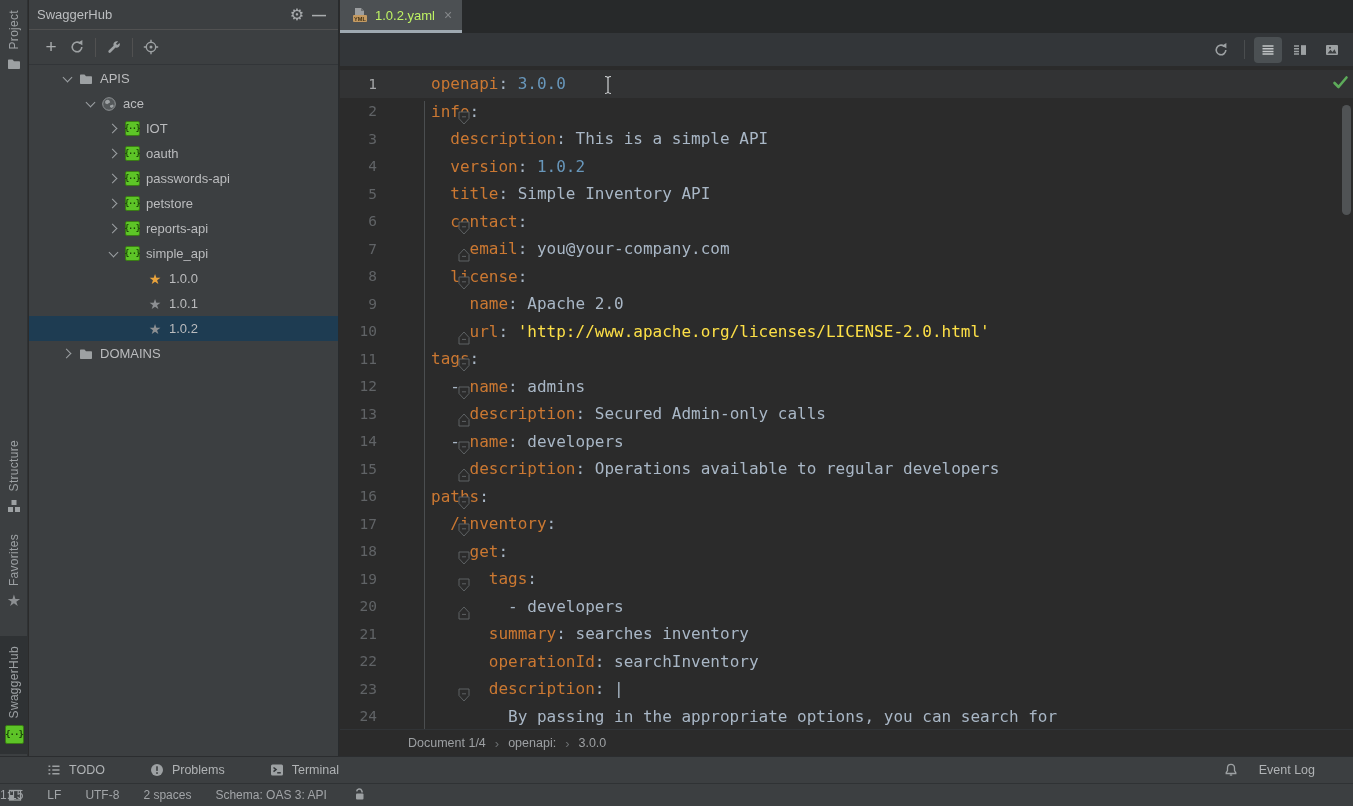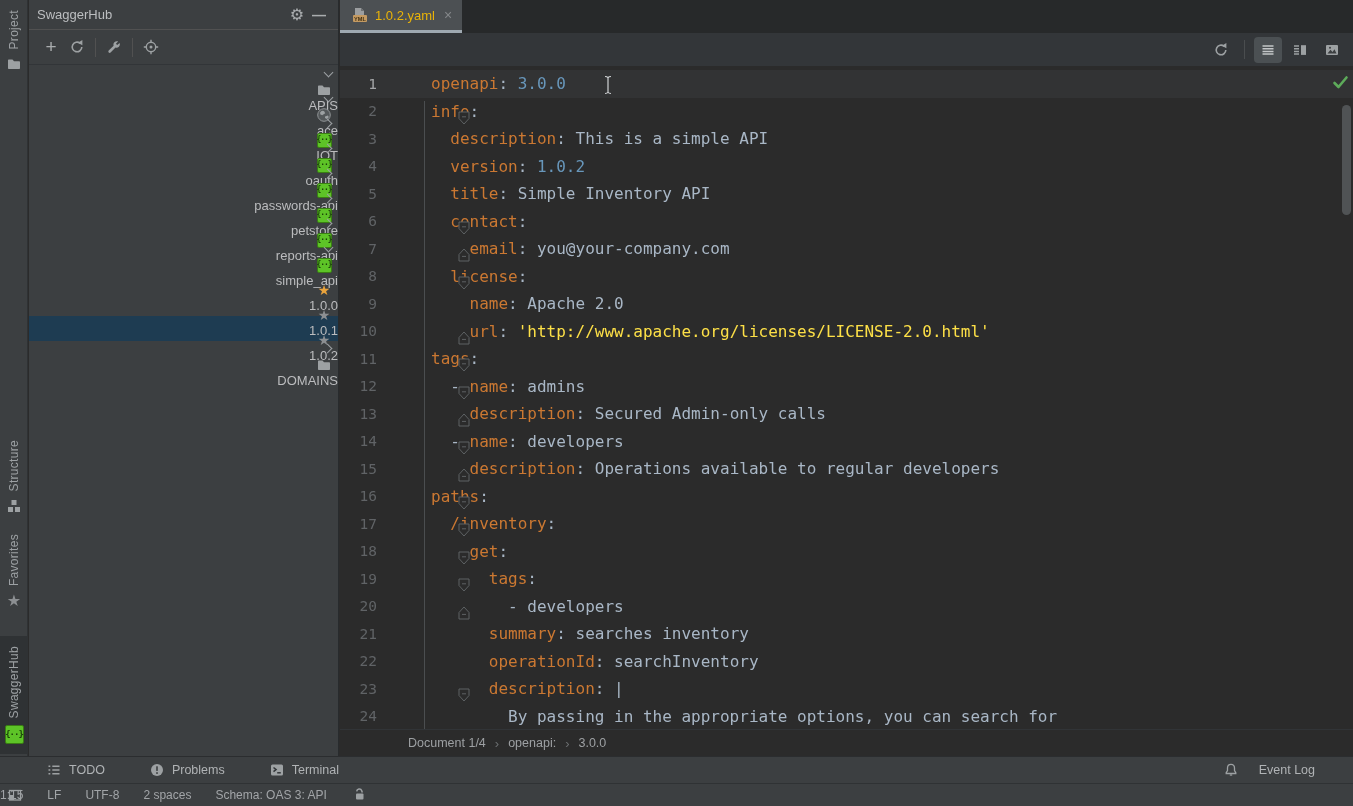--- a/index.html
+++ b/index.html
@@ -21,41 +21,41 @@
   .twtitle{font-size:13px;color:#bcbec0;flex:1;}
   .twheader .hbtn{width:22px;height:22px;display:flex;align-items:center;justify-content:center;cursor:pointer;color:#a9acae;}
   .twtoolbar{height:35px;display:flex;align-items:center;padding-left:9px;border-bottom:1px solid #323538;}
   .tbtn{width:26px;height:26px;display:flex;align-items:center;justify-content:center;cursor:pointer;border-radius:3px;}
   .tsep{width:1px;height:19px;background:#515151;margin:0 5px;}
   .plus-glyph{font-size:19px;color:#a9acae;line-height:1;margin-top:-2px;}
   .gear-glyph{font-size:16px;line-height:1;}
   .minim-glyph{font-size:14px;line-height:1;font-weight:bold;}
 
   .tree{position:absolute;left:0;top:66px;right:0;bottom:0;font-size:13px;color:#bbbcbe;overflow:hidden;}
-  .trow{height:25px;display:flex;align-items:flex-end;cursor:pointer;white-space:nowrap;flex-direction:column;}
+  .trow{height:25px;display:flex;align-items:center;cursor:pointer;white-space:nowrap;}
   .trow.selected{background:#1e3c52;}
   .chev{width:16px;height:16px;position:relative;flex:none;}
   .chev::before{content:"";position:absolute;width:6px;height:6px;border-right:1.6px solid #9da1a4;border-bottom:1.6px solid #9da1a4;}
   .chev.down::before{left:3px;top:3px;transform:rotate(45deg);}
   .chev.right::before{left:2px;top:4px;transform:rotate(-45deg);}
   .chev.none::before{display:none;}
   .ticon{width:18px;height:16px;display:flex;align-items:center;justify-content:center;flex:none;margin-right:5px;}
   .api-badge{width:15px;height:15px;background:#5dc427;border:1px solid #3a7d14;border-radius:2px;
              color:#1c4409;font-family:"DejaVu Sans Mono",monospace;font-size:8px;font-weight:bold;
              display:flex;align-items:center;justify-content:center;letter-spacing:-1px;}
   .star{font-size:14px;line-height:1;}
   .star.gold{color:#e9a33c;}
   .star.gray{color:#8c8f92;}
 
   
   .editor{position:absolute;left:340px;top:0;right:0;height:756px;background:#2b2b2b;}
   .tabs{position:absolute;left:0;top:0;right:0;height:33px;background:#27292a;}
   .tab{display:inline-flex;align-items:center;height:33px;padding:0 10px 0 12px;background:#4c5053;
        border-bottom:3px solid #9fa9b1;cursor:pointer;gap:7px;}
-  .tab-label{font-size:13px;color:#eab308;}
+  .tab-label{font-size:13px;color:#bef264;}
   .tab-close{color:#84878a;font-size:14px;line-height:1;cursor:pointer;margin-left:2px;}
   .etoolbar{position:absolute;left:0;top:33px;right:0;height:33px;background:#333639;display:flex;
             align-items:center;justify-content:flex-end;padding-right:7px;gap:4px;}
   .etbtn{width:28px;height:26px;display:flex;align-items:center;justify-content:center;border-radius:4px;cursor:pointer;}
   .etbtn.active{background:#4b5053;}
   .esep{width:1px;height:19px;background:#4a4d4f;margin:0 5px;}
 
   .code{position:absolute;left:0;top:66px;right:0;height:663px;padding-top:4px;}
   .fold-vline{position:absolute;left:84px;top:35px;width:1px;height:628px;background:#4b4e50;}
   .row{position:relative;display:flex;height:27.5px;align-items:center;}

